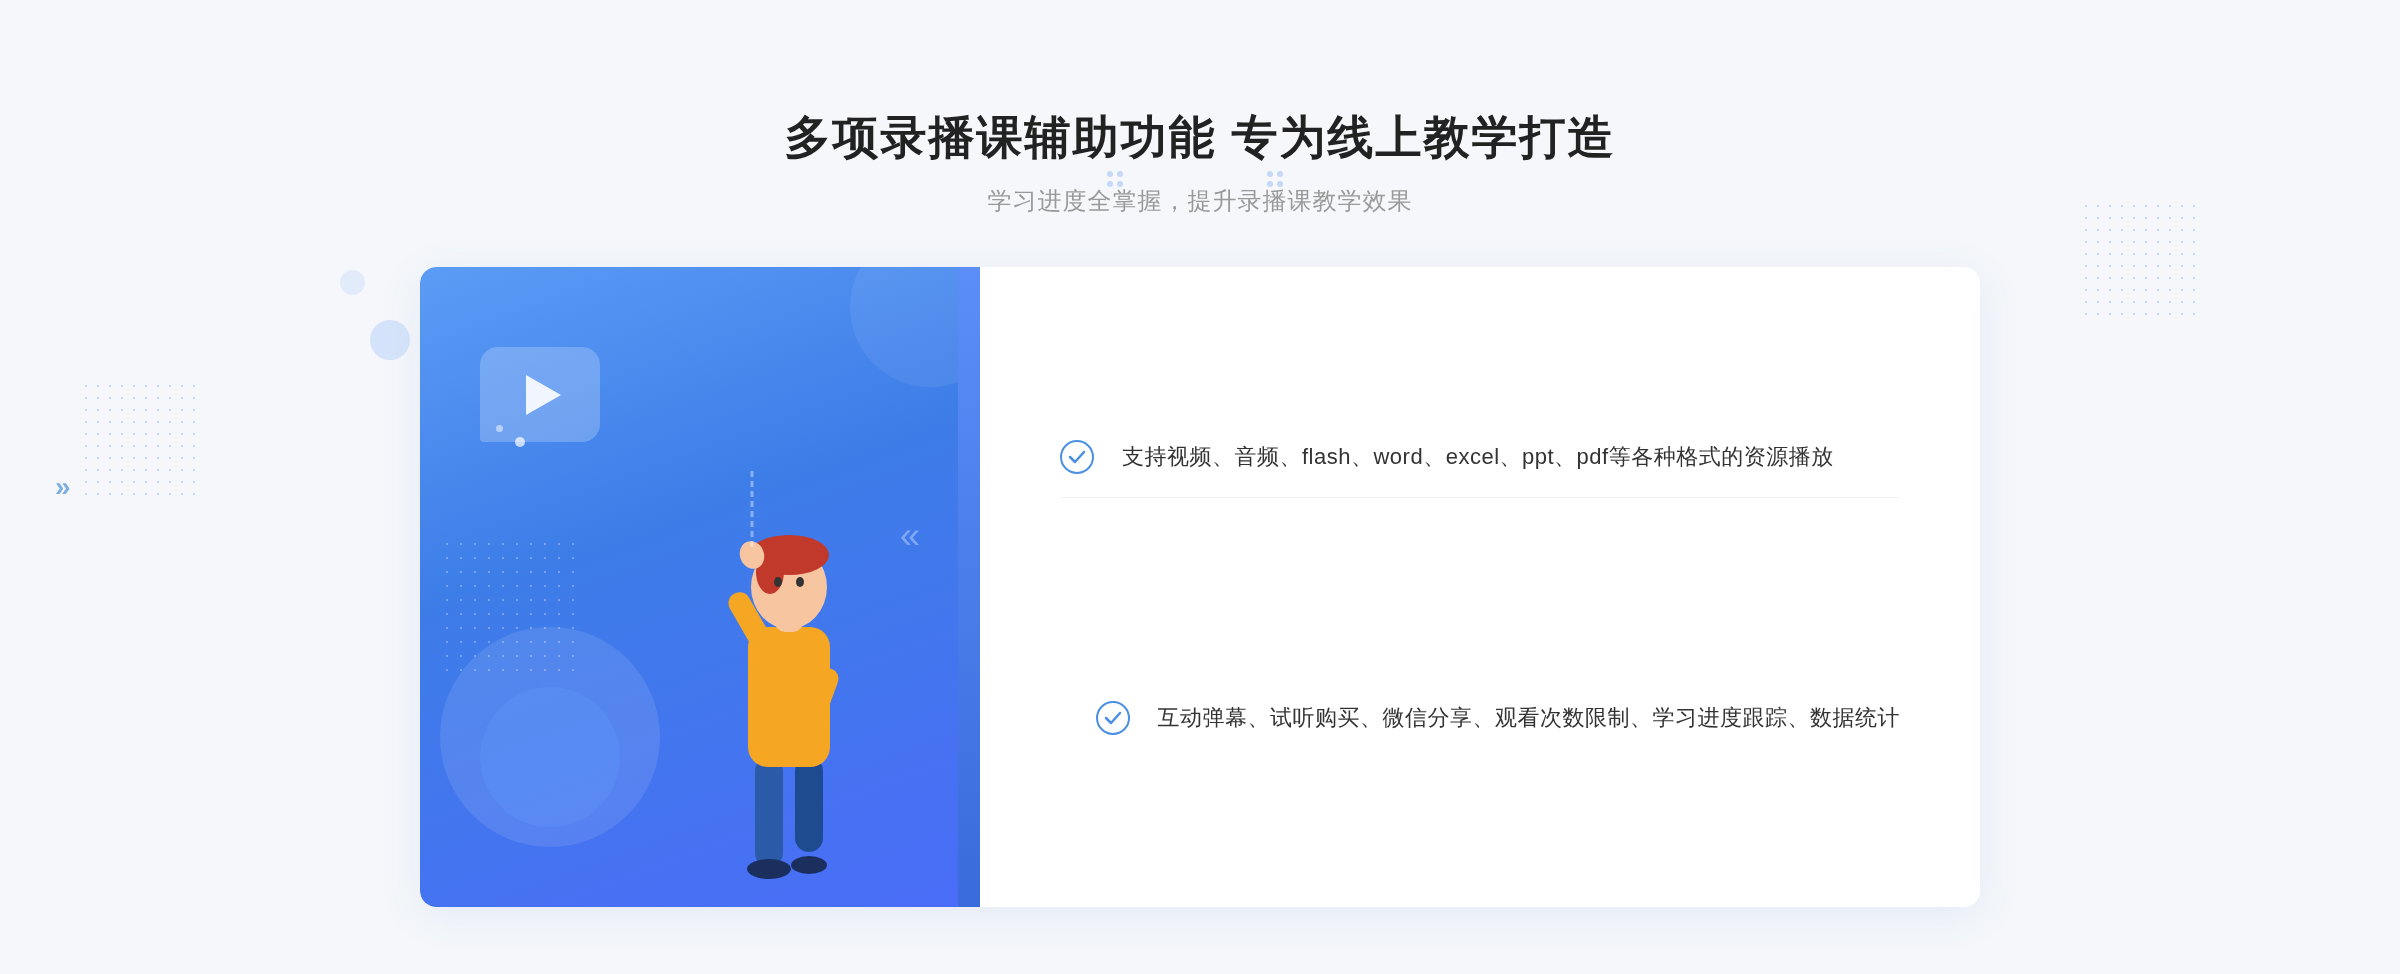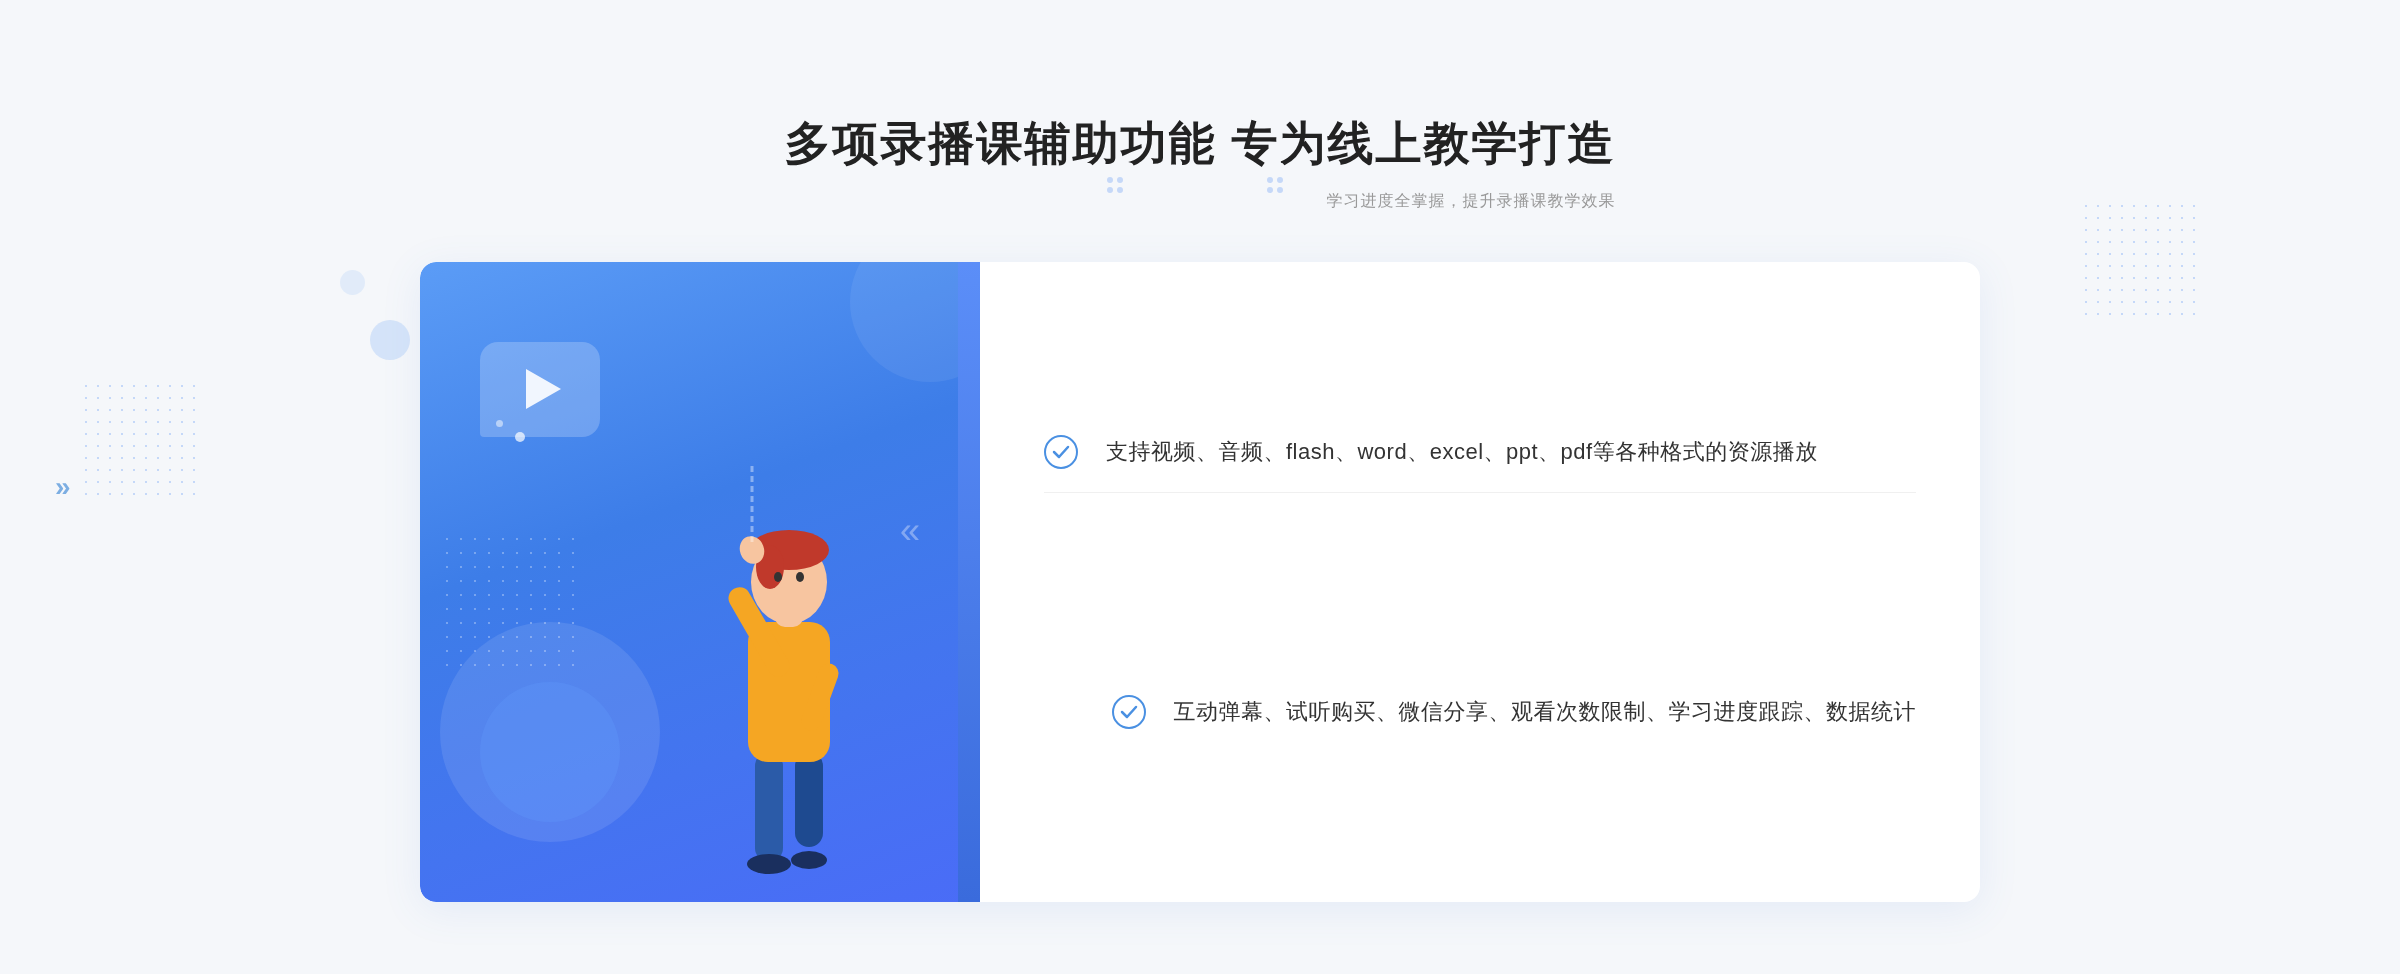--- a/index.html
+++ b/index.html
@@ -67,35 +67,35 @@
     .page-wrapper {
       width: 100%;
       display: flex;
       flex-direction: column;
       align-items: center;
       padding-top: 40px;
     }
 
     
     .header {
-      text-align: right;
+      text-align: center;
       margin-bottom: 50px;
       position: relative;
     }
 
     .header-title {
       font-size: 46px;
       font-weight: 600;
       color: #222;
       letter-spacing: 2px;
       margin-bottom: 16px;
     }
 
     .header-subtitle {
-      font-size: 16px;
+      font-size: 24px;
       color: #999;
       letter-spacing: 1px;
     }
 
     
     .content-card {
       display: flex;
       width: 1560px;
       min-height: 640px;
       background: #fff;
@@ -220,21 +220,21 @@
       top: 0;
       width: 22px;
       height: 100%;
       background: linear-gradient(180deg, #5b8ef8 0%, #3a6bdc 100%);
       border-radius: 0 0 0 0;
     }
 
     
     .features-area {
       flex: 1;
-      padding: 60px 64px;
+      padding: 60px 80px;
       display: flex;
       flex-direction: column;
       justify-content: space-around;
     }
 
     .feature-item {
       display: flex;
       align-items: flex-start;
       padding: 22px 0;
       border-bottom: 1px solid #f0f0f0;

